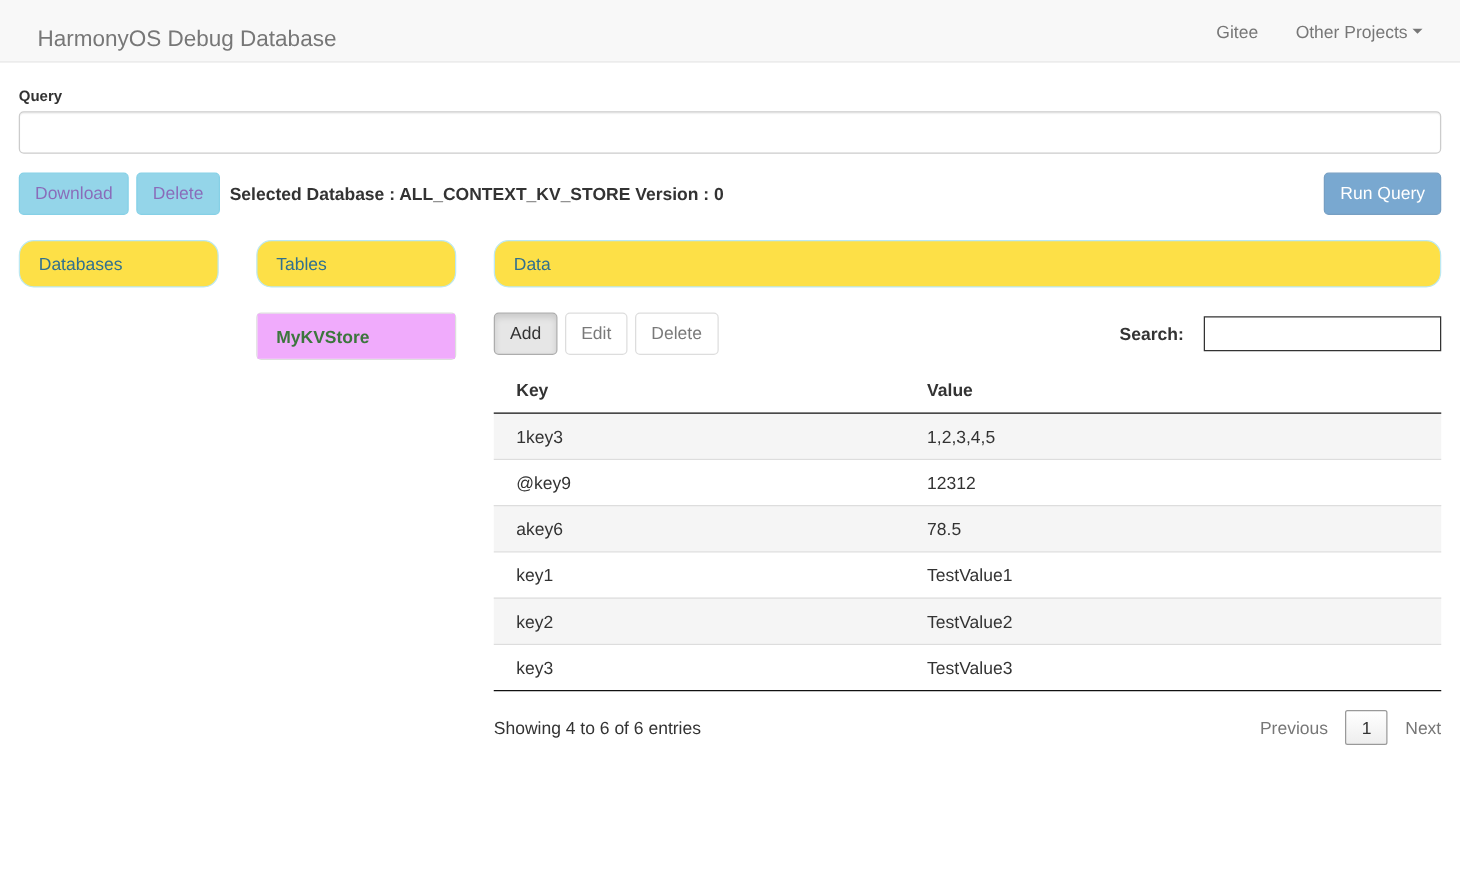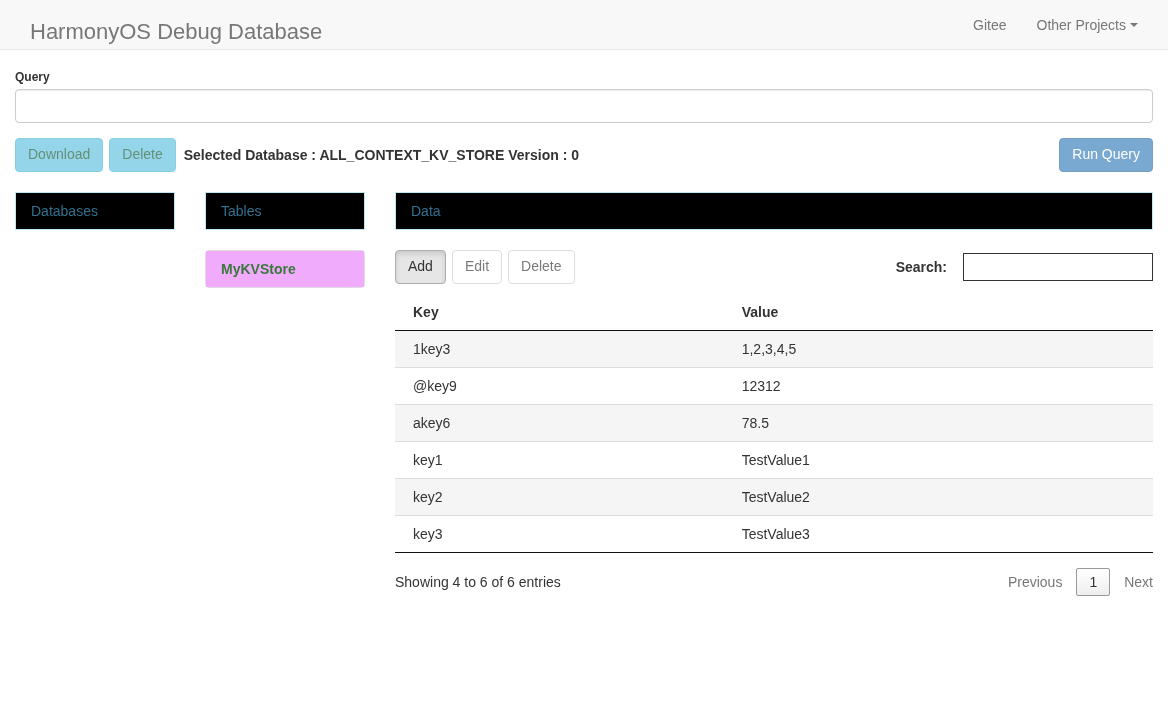--- a/index.html
+++ b/index.html
@@ -1,45 +1,45 @@
 <!DOCTYPE html>
 <html><head>
   <meta charset="utf-8">
   <style>
     * { box-sizing: border-box; margin: 0; padding: 0; }
     body { font-family: "Helvetica Neue", Helvetica, Arial, sans-serif; font-size: 14px; color: #333; background: #fff; }
     
     .navbar { background: #f8f8f8; border-bottom: 1px solid #e7e7e7; padding: 0 15px; height: 50px; display: flex; align-items: center; justify-content: space-between; }
-    .navbar-brand { color: #777; font-size: 22px; text-decoration: none; padding: 15px; margin-top: 14px; }
+    .navbar-brand { color: #777; font-size: 18px; text-decoration: none; padding: 15px; margin-top: 14px; }
     .navbar-nav { display: flex; list-style: none; }
     .navbar-nav li a { color: #777; text-decoration: none; padding: 15px; display: inline-flex; align-items: center; }
     .caret { display: inline-block; width: 0; height: 0; margin-left: 4px; vertical-align: middle; border-top: 4px solid; border-right: 4px solid transparent; border-left: 4px solid transparent; }
     
     .container { padding: 0 15px; margin-top: 20px; }
     
     .query-label { font-weight: bold; font-size: 12px; margin-bottom: 5px; display: block; }
     .query-input { width: 100%; height: 34px; padding: 6px 12px; font-size: 14px; border: 1px solid #ccc; border-radius: 4px; background: #fff; box-shadow: inset 0 1px 1px rgba(0,0,0,0.075); }
     
     .action-row { display: flex; align-items: center; margin-top: 15px; margin-bottom: 20px; }
     .btn { display: inline-block; padding: 6px 12px; font-size: 14px; font-weight: 400; text-align: center; border: 1px solid transparent; border-radius: 4px; cursor: pointer; text-decoration: none; line-height: 1.42857; }
-    .btn-info { color: #14532d; background-color: #5bc0de; border-color: #46b8da; opacity: 0.65; }
+    .btn-info { color: #4c1d95; background-color: #5bc0de; border-color: #46b8da; opacity: 0.65; }
     .btn-primary { color: #fff; background-color: #337ab7; border-color: #2e6da4; opacity: 0.65; }
     .btn-default { color: #333; background-color: #fff; border-color: #ccc; }
     .btn-default.disabled { opacity: 0.65; }
     .btn-default.active { background-color: #e6e6e6; border-color: #adadad; box-shadow: inset 0 3px 5px rgba(0,0,0,0.125); }
     
     .selected-db-text { font-weight: bold; margin-left: 8px; }
     .run-query-wrap { margin-left: auto; }
     
     .columns { display: flex; gap: 30px; }
     .col-db { width: 160px; flex-shrink: 0; }
     .col-tables { width: 160px; flex-shrink: 0; }
     .col-data { flex: 1; }
     
-    .section-header { background: #000000; color: #31708f; padding: 10px 15px; border: 1px solid #bce8f1; border-radius: 0; margin-bottom: 20px; }
+    .section-header { background: #fde047; color: #31708f; padding: 10px 15px; border: 1px solid #bce8f1; border-radius: 12px; margin-bottom: 20px; }
     
     .list-group { list-style: none; border: 1px solid #ddd; border-radius: 4px; }
     .list-group-item { padding: 10px 15px; border-bottom: 1px solid #ddd; color: #555; word-wrap: break-word; cursor: pointer; }
     .list-group-item:last-child { border-bottom: none; }
     .list-group-item.active { background: #f0abfc; color: #3c763d; font-weight: bold; border-color: #d6e9c6; }
     
     .data-toolbar { display: flex; align-items: center; margin-bottom: 10px; }
     .data-toolbar .btn { margin-right: 6px; }
     .search-wrap { margin-left: auto; display: flex; align-items: center; }
     .search-wrap label { font-weight: bold; margin-right: 16px; }

